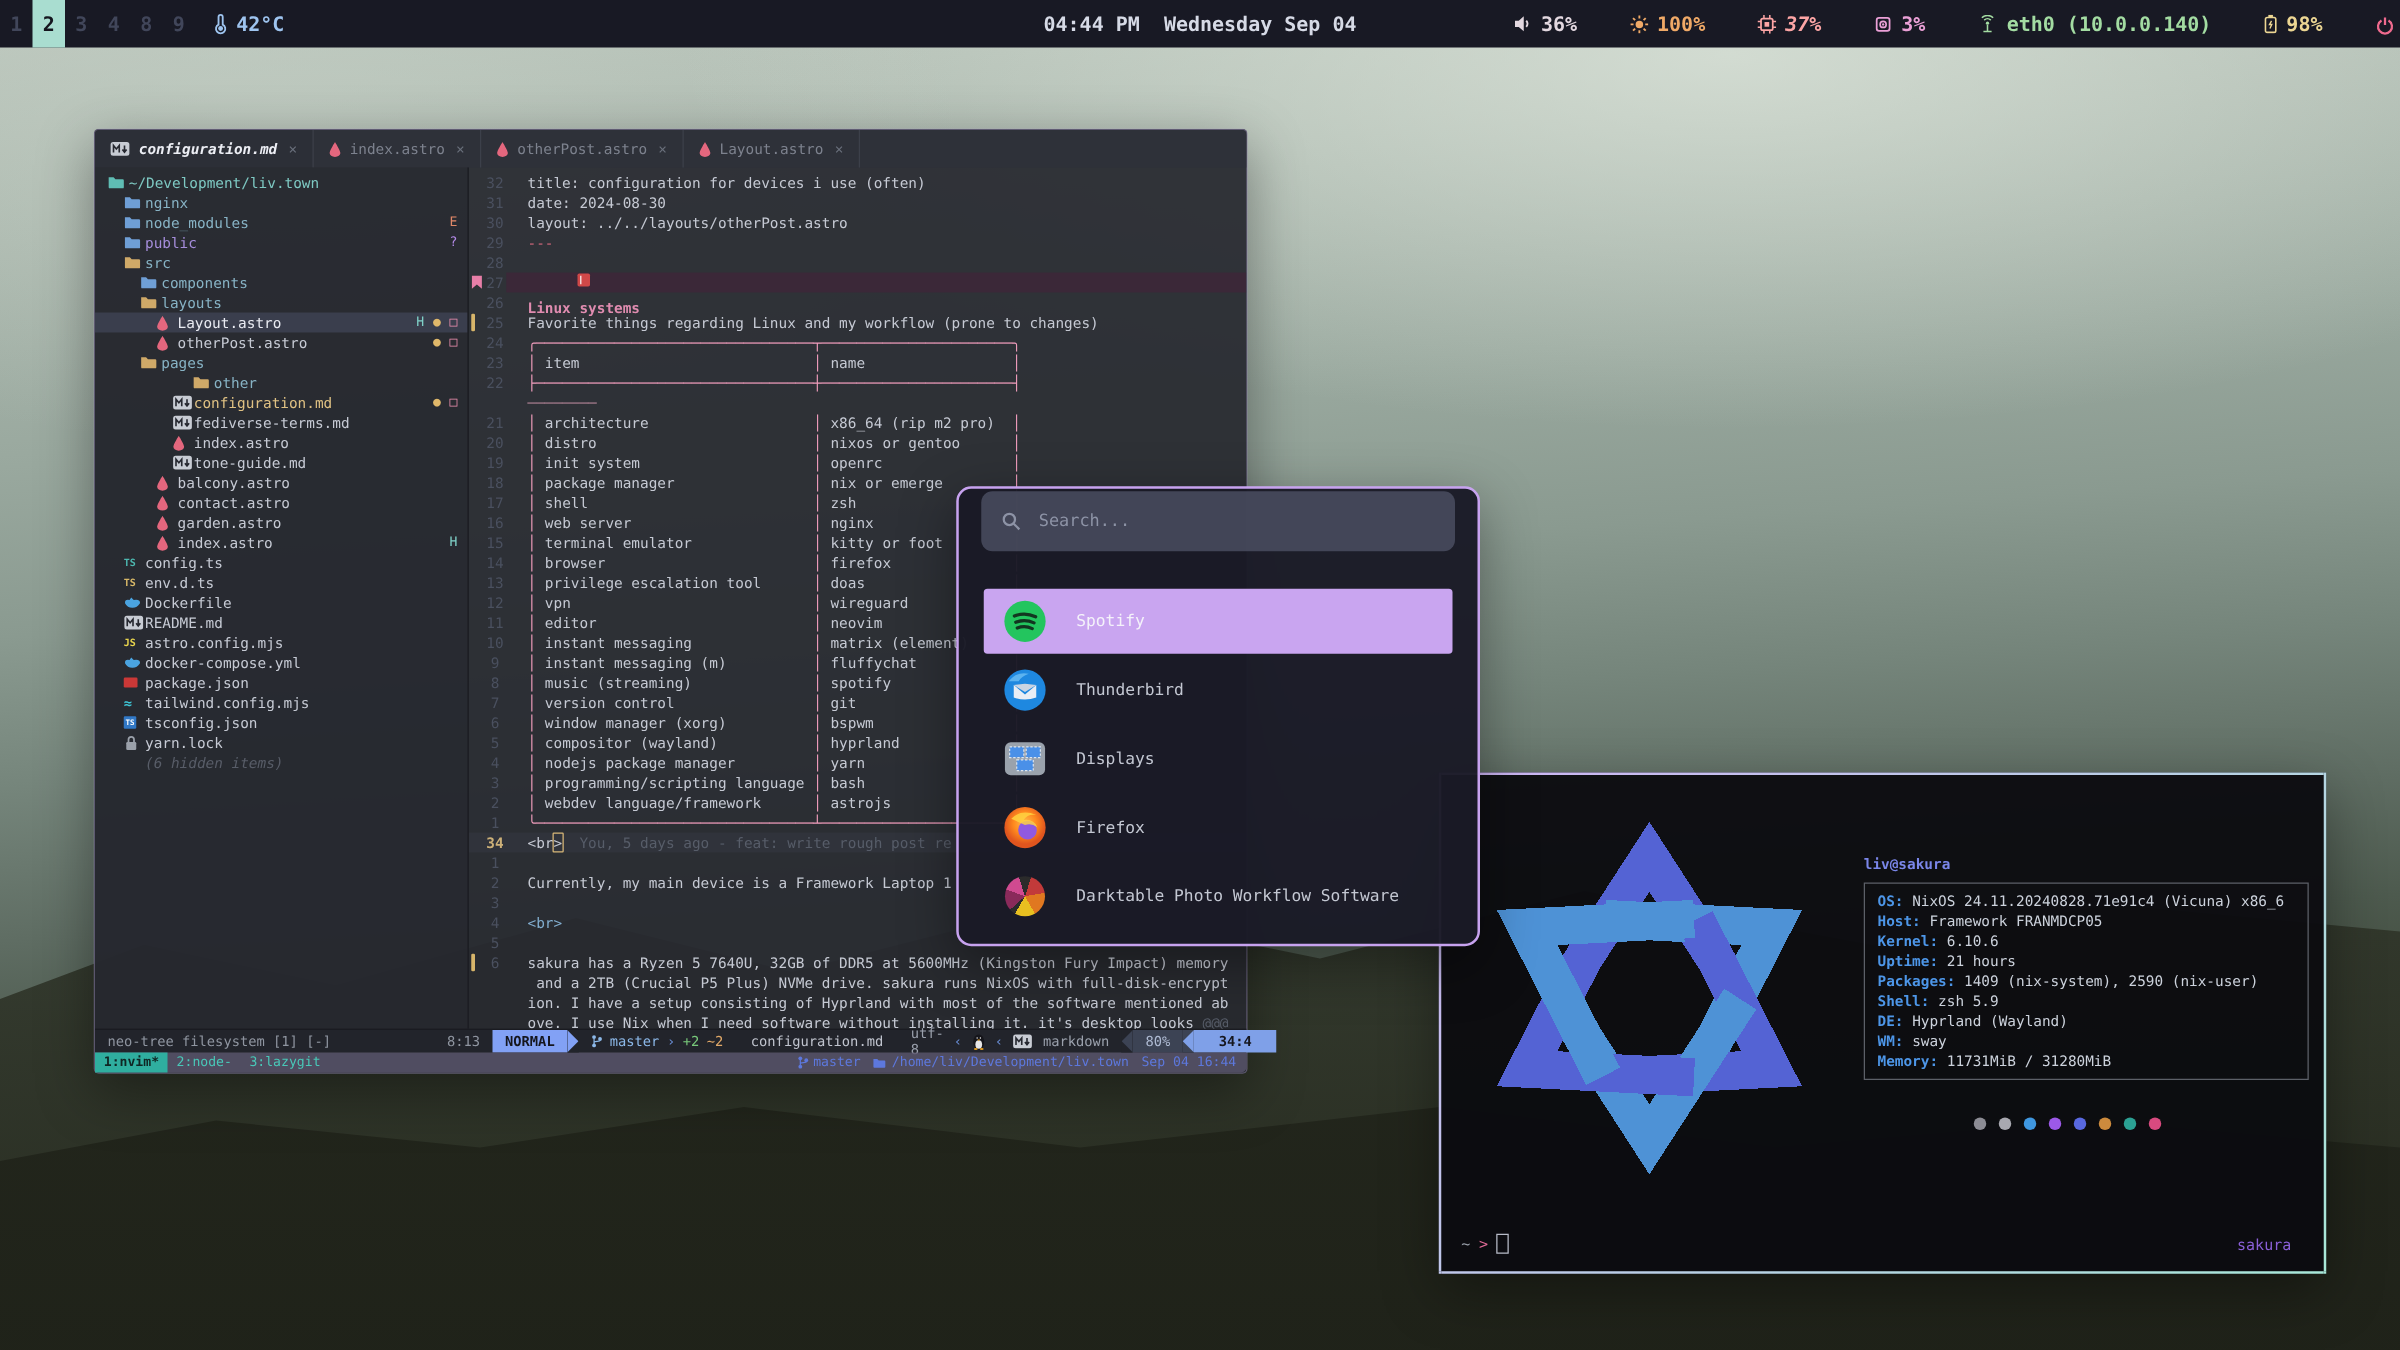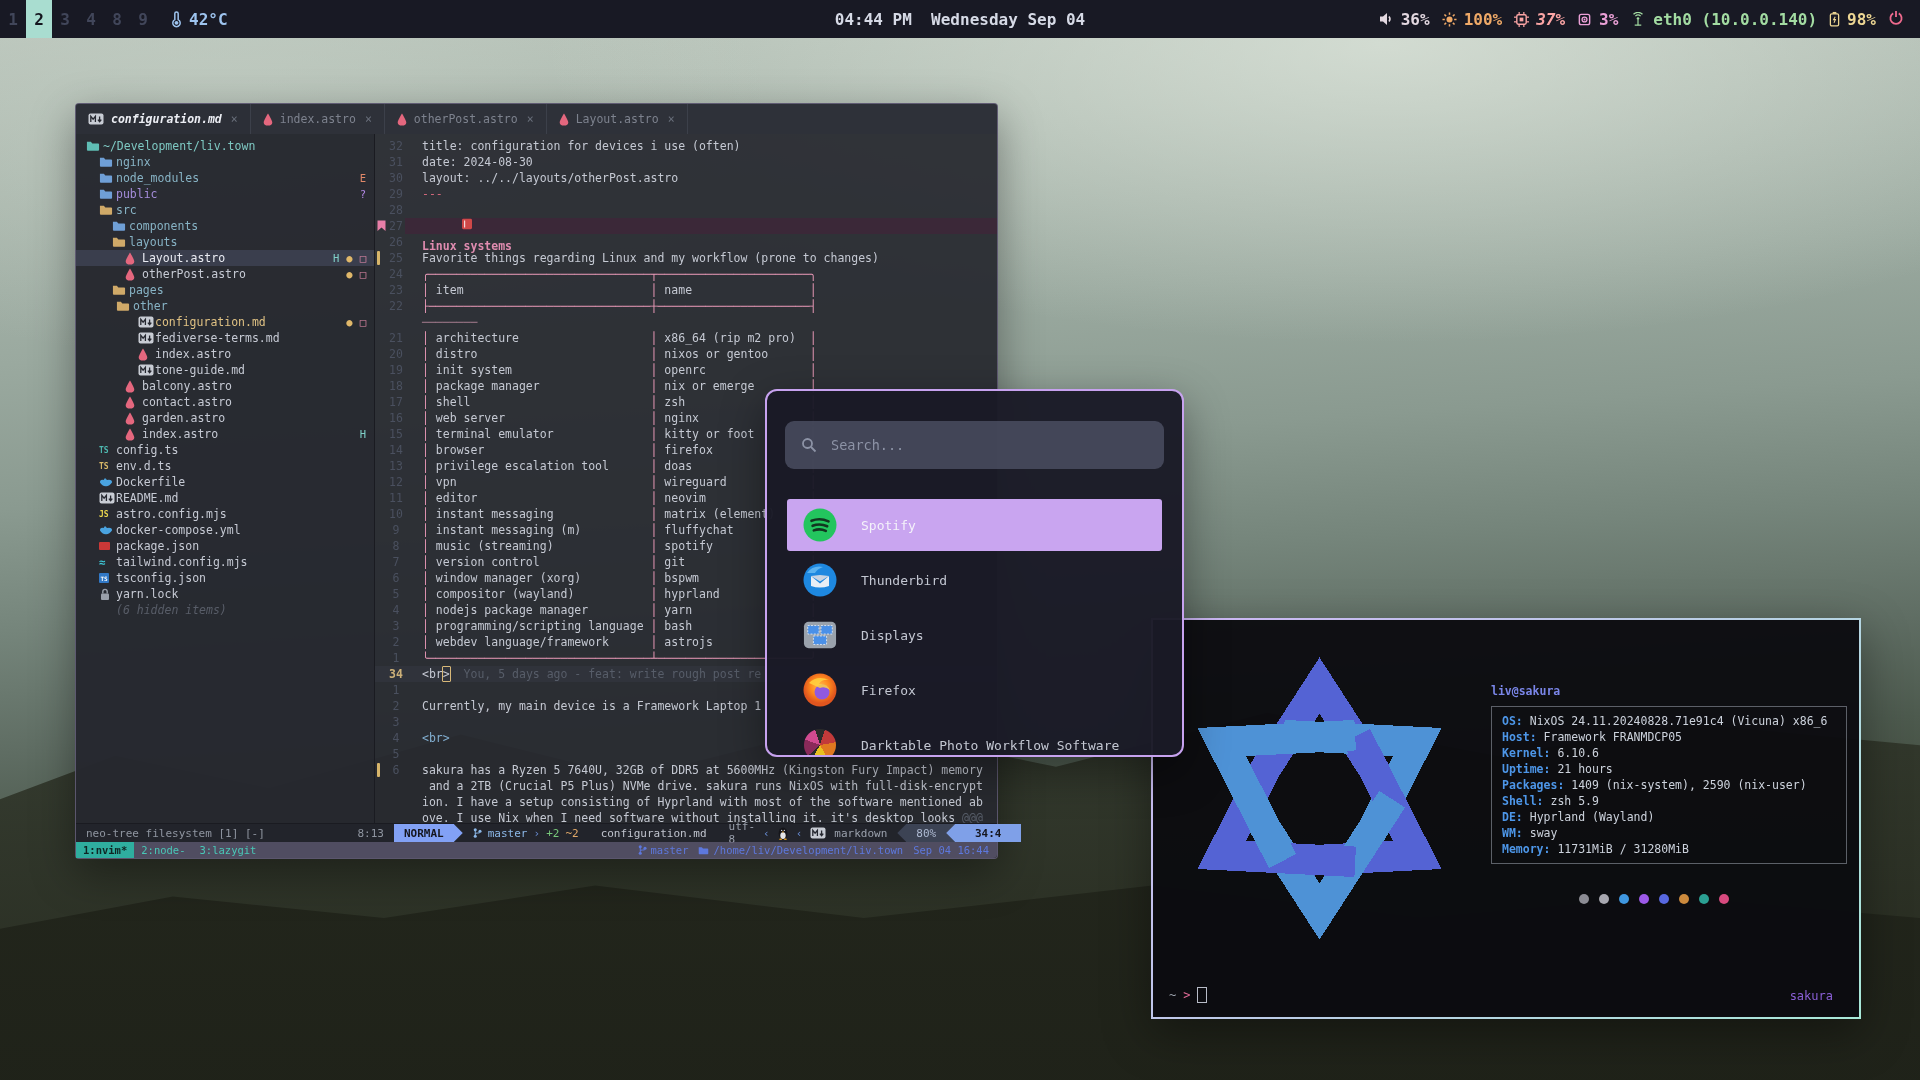--- a/index.html
+++ b/index.html
@@ -30,21 +30,21 @@
   .topbar{
     position:absolute;left:0;top:0;width:1920px;height:38px;
     background:#181924;display:flex;align-items:center;
     color:#d6dae6;font-size:16px;font-weight:bold;z-index:50;
   }
   .ws{display:flex;height:100%;}
   .ws-cell{width:26px;height:100%;display:flex;align-items:center;justify-content:center;color:#41465a;cursor:default;}
   .ws-cell.active{background:#a9ddd0;color:#14151e;}
   .temp{display:flex;align-items:center;gap:6px;color:#9ec4ef;margin-left:14px;}
   .clock{position:absolute;left:50%;transform:translateX(-50%);white-space:pre;color:#d6dae6;}
-  .stats{margin-left:auto;display:flex;align-items:flex-start;gap:12px;padding-right:16px;}
+  .stats{margin-left:auto;display:flex;align-items:flex-end;gap:42px;padding-right:4px;}
   .stat{display:flex;align-items:center;gap:7px;white-space:pre;}
   .bicon{display:inline-flex;align-items:center;}
   .bicon svg{display:block;}
   
   .shadow{box-shadow:0 14px 44px rgba(0,0,0,.38);}
   
   .win-nvim{
     position:absolute;left:75px;top:103px;width:921px;height:754px;
     border:1px solid rgba(186,168,226,.35);border-radius:4px;
     background:rgba(39,41,48,.94);z-index:10;display:flex;flex-direction:column;
@@ -107,21 +107,21 @@
   .tmux{height:16px;background:rgba(92,87,112,.78);display:flex;align-items:center;font-size:10.5px;border-radius:0 0 4px 4px;}
   .tw{padding:0 7px;height:100%;display:flex;align-items:center;color:#49c8b8;}
   .tw.active{background:#2fae9f;color:#102624;font-weight:bold;}
   .tmux-right{margin-left:auto;display:flex;align-items:center;gap:10px;color:#5d78dd;padding-right:8px;white-space:pre;}
   
   .launcher{
     position:absolute;left:765px;top:389px;width:415px;height:364px;z-index:30;
     background:rgba(26,26,38,.97);border:2px solid #c7a2ef;border-radius:12px;
     overflow:hidden;
   }
-  .search-box{margin:30px 18px 0;height:48px;background:rgba(74,77,96,.85);border-radius:9px;display:flex;align-items:center;padding:0 16px;gap:12px;}
+  .search-box{margin:2px 18px 0;height:48px;background:rgba(74,77,96,.85);border-radius:9px;display:flex;align-items:center;padding:0 16px;gap:12px;}
   .search-box input{flex:1;background:transparent;border:none;outline:none;color:#c6cad6;font-size:13.5px;font-family:"DejaVu Sans Mono",monospace;}
   .search-box input::placeholder{color:#8d93a6;}
   .entries{margin-top:30px;}
   .entry{height:52px;margin:3px 20px 0;display:flex;align-items:center;border-radius:3px;}
   .entry.selected{background:#c9a5f0;}
   .e-icon{width:34px;height:34px;margin-left:16px;flex:none;display:flex;align-items:center;justify-content:center;}
   .e-icon svg{display:block;}
   .e-label{margin-left:24px;font-size:13px;color:#c3c7d2;white-space:pre;}
   .entry.selected .e-label{color:#f4f2fa;}
   .ico-darktable{width:32px;height:32px;border-radius:50%;
@@ -298,21 +298,21 @@
             </svg></span><span class="t-label clr-blue">layouts</span></div>
         <div class="tree-row selected" style="padding-left: 49px;"><span class="t-icon"><svg width="10" height="13" viewBox="0 0 10 13">
               <path d="M5,0.5 C5,0.5 9.3,7.4 9.3,9.4 A4.3,3.1 0 0 1 0.7,9.4 C0.7,7.4 5,0.5 5,0.5 Z" fill="#e4677e"></path>
             </svg></span><span class="t-label clr-file">Layout.astro</span><span class="t-badges"><span style="color: rgb(127, 208, 200);">H</span><span style="color: rgb(224, 184, 106);">●</span><span style="color: rgb(239, 143, 176);">□</span></span></div>
         <div class="tree-row" style="padding-left: 49px;"><span class="t-icon"><svg width="10" height="13" viewBox="0 0 10 13">
               <path d="M5,0.5 C5,0.5 9.3,7.4 9.3,9.4 A4.3,3.1 0 0 1 0.7,9.4 C0.7,7.4 5,0.5 5,0.5 Z" fill="#e4677e"></path>
             </svg></span><span class="t-label clr-file">otherPost.astro</span><span class="t-badges"><span style="color: rgb(224, 184, 106);">●</span><span style="color: rgb(239, 143, 176);">□</span></span></div>
         <div class="tree-row" style="padding-left: 36px;"><span class="t-icon"><svg width="14" height="12" viewBox="0 0 15 12">
               <path d="M1,1.5 h4.2 l1.6,1.7 H13 a1,1 0 0 1 1,1 V10 a1,1 0 0 1 -1,1 H2 A1,1 0 0 1 1,10 Z" fill="#cfa968"></path>
             </svg></span><span class="t-label clr-blue">pages</span></div>
-        <div class="tree-row" style="padding-left: 40px;"><span class="t-icon"><svg width="14" height="12" viewBox="0 0 15 12">
+        <div class="tree-row" style="padding-left: 78px;"><span class="t-icon"><svg width="14" height="12" viewBox="0 0 15 12">
               <path d="M1,1.5 h4.2 l1.6,1.7 H13 a1,1 0 0 1 1,1 V10 a1,1 0 0 1 -1,1 H2 A1,1 0 0 1 1,10 Z" fill="#cfa968"></path>
             </svg></span><span class="t-label clr-blue">other</span></div>
         <div class="tree-row" style="padding-left: 62px;"><span class="t-icon"><svg width="16" height="12" viewBox="0 0 16 12">
               <rect x="0.5" y="0.5" width="15" height="11" rx="2" fill="#c8ccd4"></rect>
               <path d="M2.8,9 V3.4 L5.1,6.2 L7.4,3.4 V9" stroke="#262830" stroke-width="1.3" fill="none"></path>
               <path d="M11.6,3.4 V8.4 M9.9,6.6 L11.6,8.7 L13.3,6.6" stroke="#262830" stroke-width="1.3" fill="none"></path>
             </svg></span><span class="t-label clr-yellow">configuration.md</span><span class="t-badges"><span style="color: rgb(224, 184, 106);">●</span><span style="color: rgb(239, 143, 176);">□</span></span></div>
         <div class="tree-row" style="padding-left: 62px;"><span class="t-icon"><svg width="16" height="12" viewBox="0 0 16 12">
               <rect x="0.5" y="0.5" width="15" height="11" rx="2" fill="#c8ccd4"></rect>
               <path d="M2.8,9 V3.4 L5.1,6.2 L7.4,3.4 V9" stroke="#262830" stroke-width="1.3" fill="none"></path>

